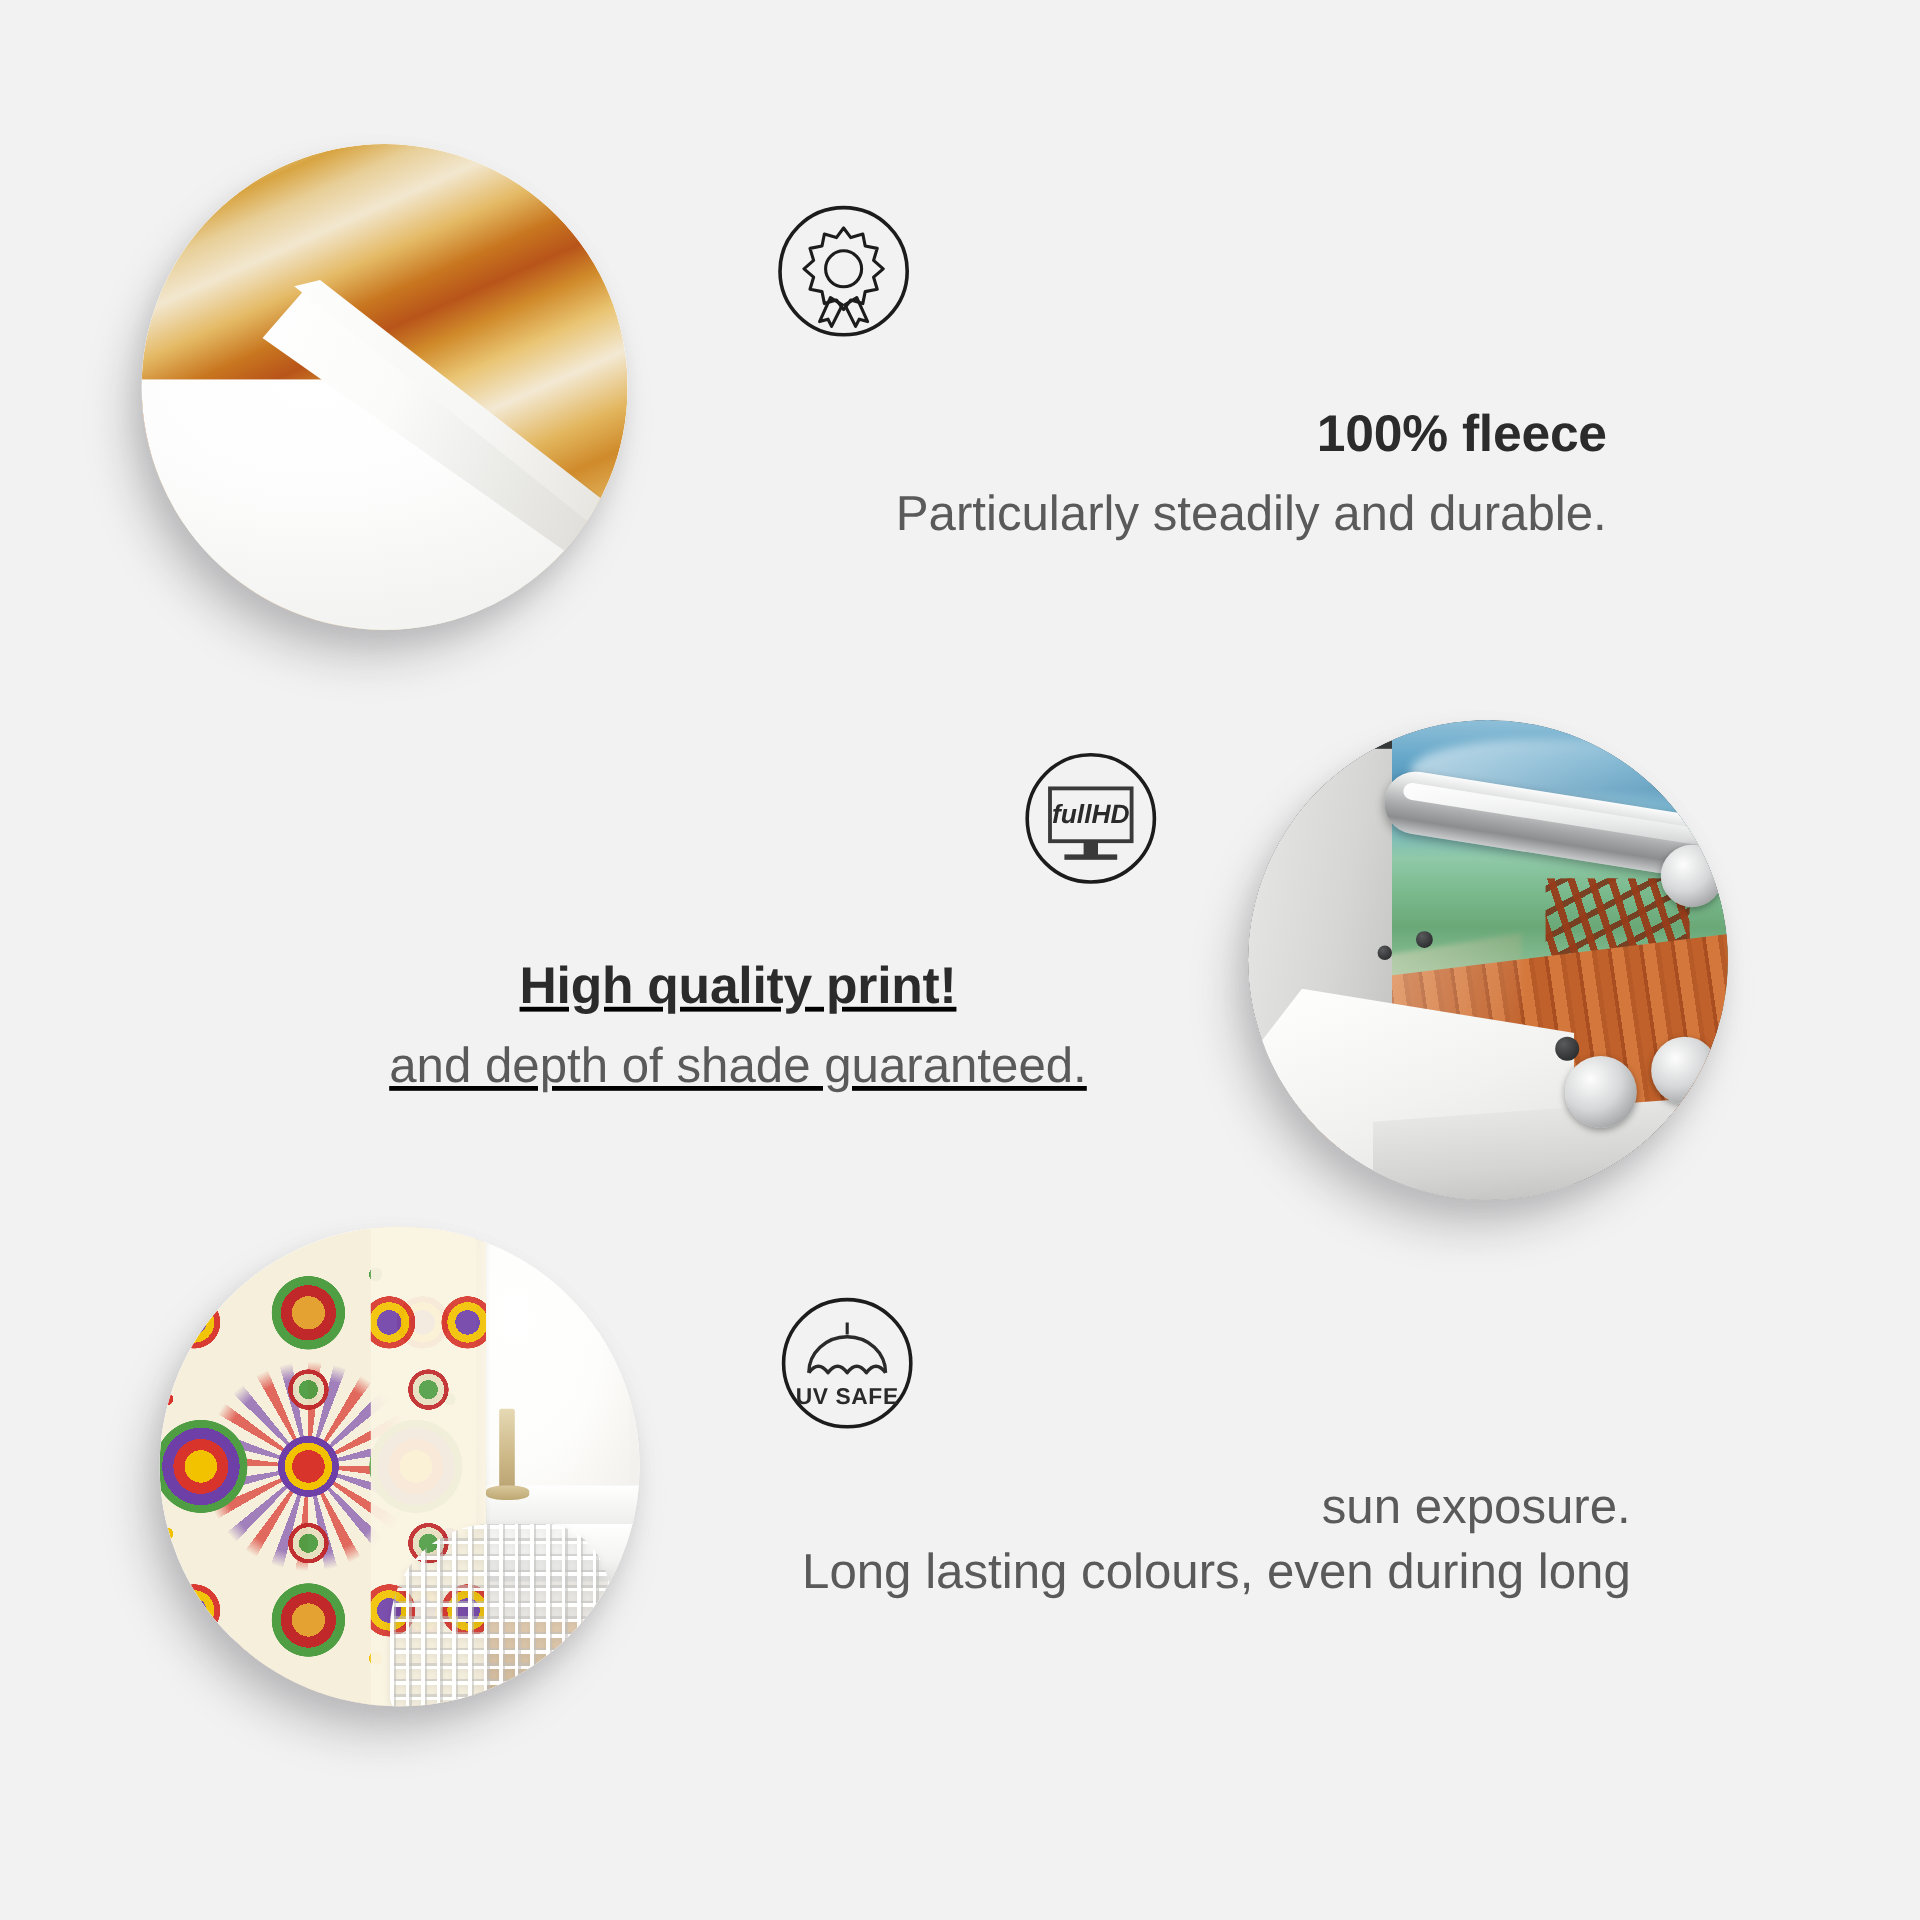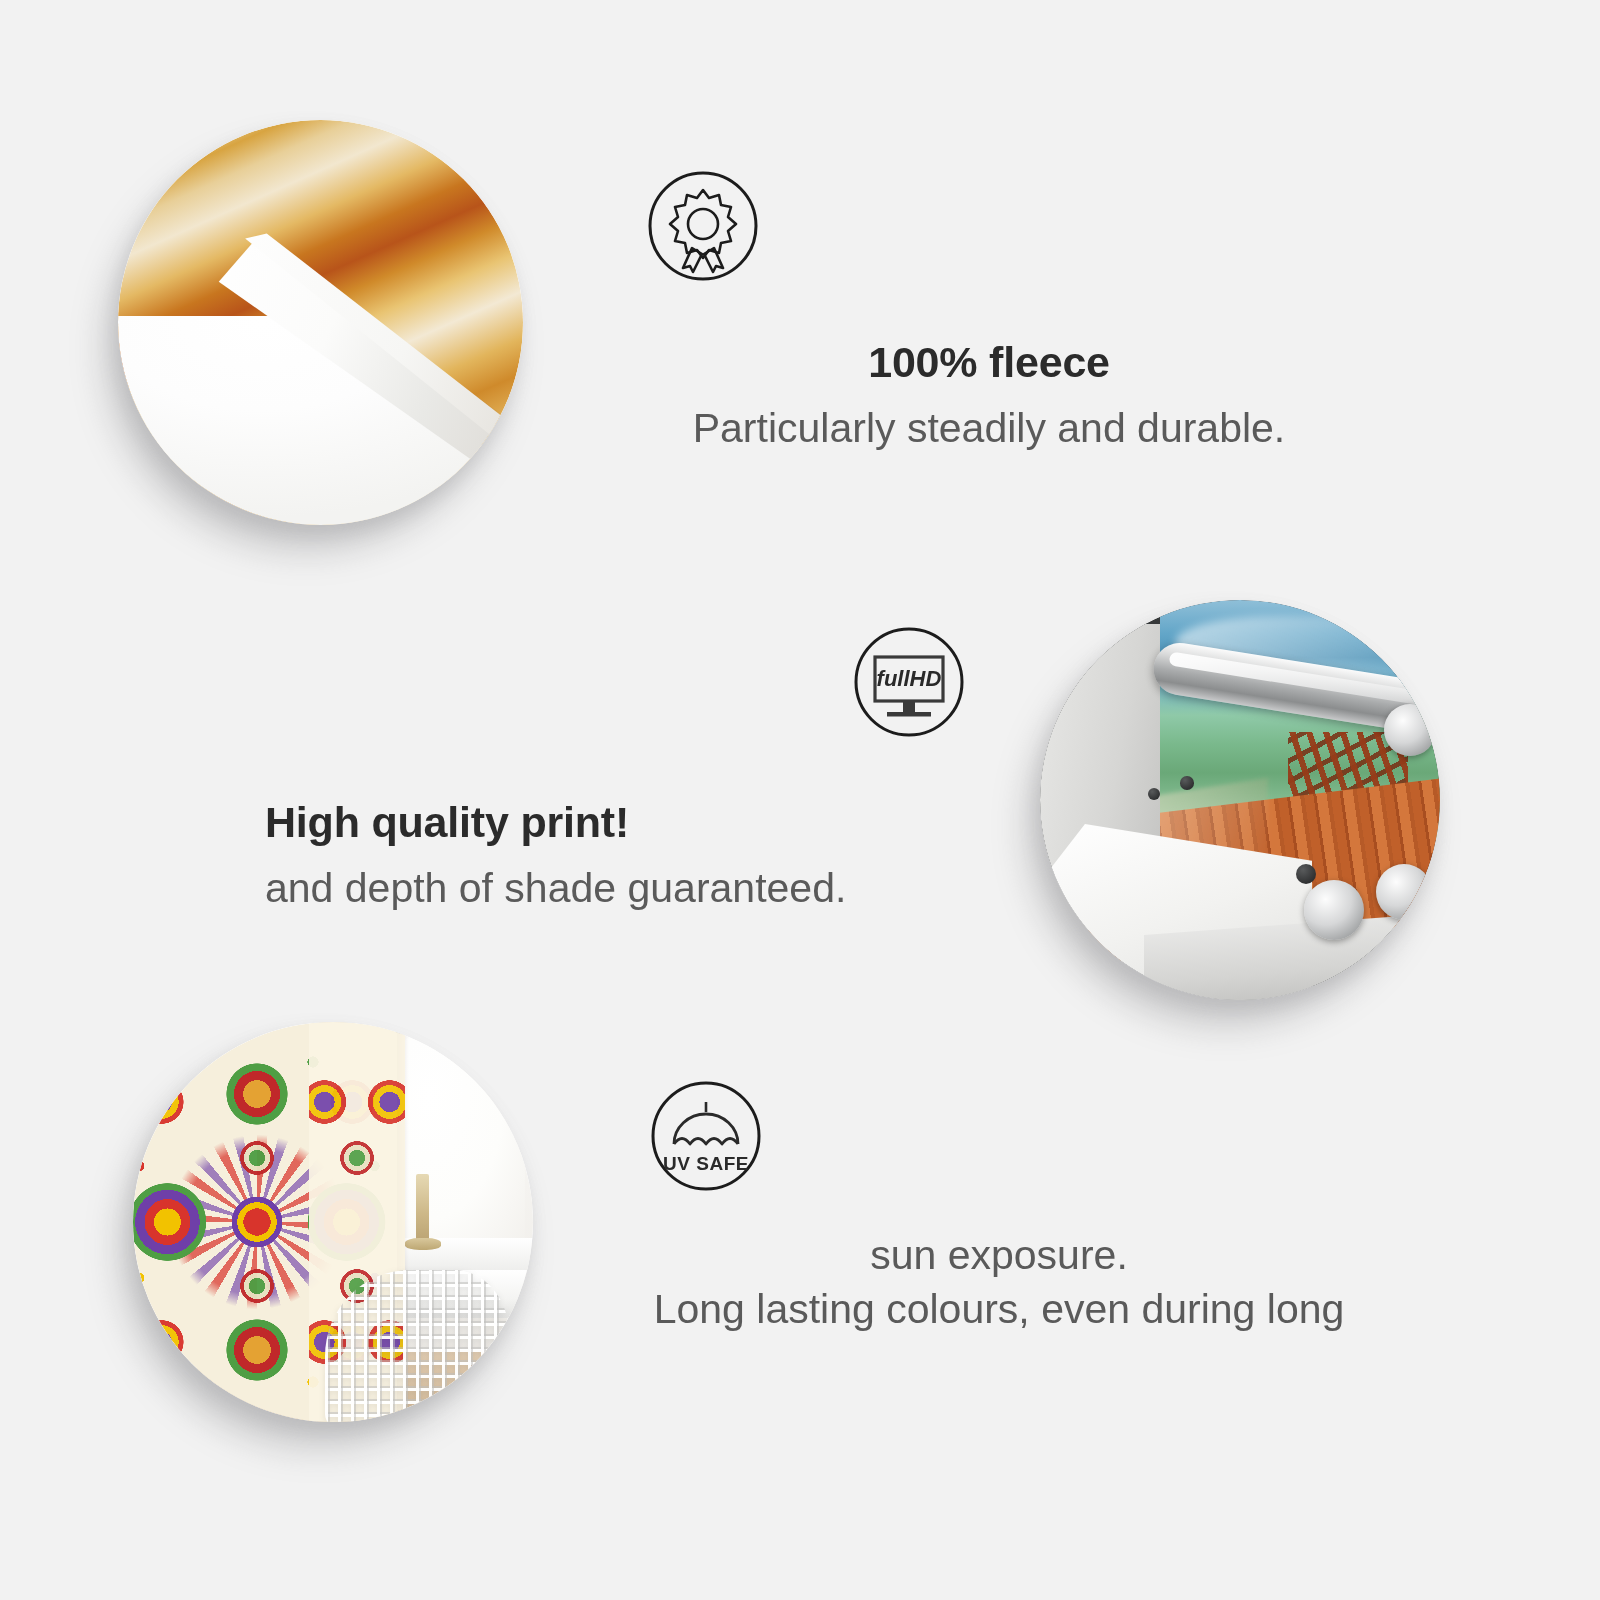--- a/index.html
+++ b/index.html
@@ -261,22 +261,22 @@
     letter-spacing:-0.2px;
     line-height:1.05;
   }
   .txt p{
     margin:0;
     font-size:41px;
     font-weight:normal;
     color:#5a5a5a;
     line-height:1.32;
   }
-  .align-right{text-align:left;}
-  .align-left{text-align:center;}
+  .align-right{text-align:center;text-decoration:underline;}
+  .align-left{text-align:right;}
 </style>
 </head>
 <body style="background: rgb(242, 242, 242);">
 
 <div class="stage">
 
   <div class="photo-circle" id="photo1" style="left:118px;top:120px;width:405px;height:405px;">
     <div class="photo-inner">
       <div class="bg-amber"></div>
       <div class="peel-shadow"></div>

